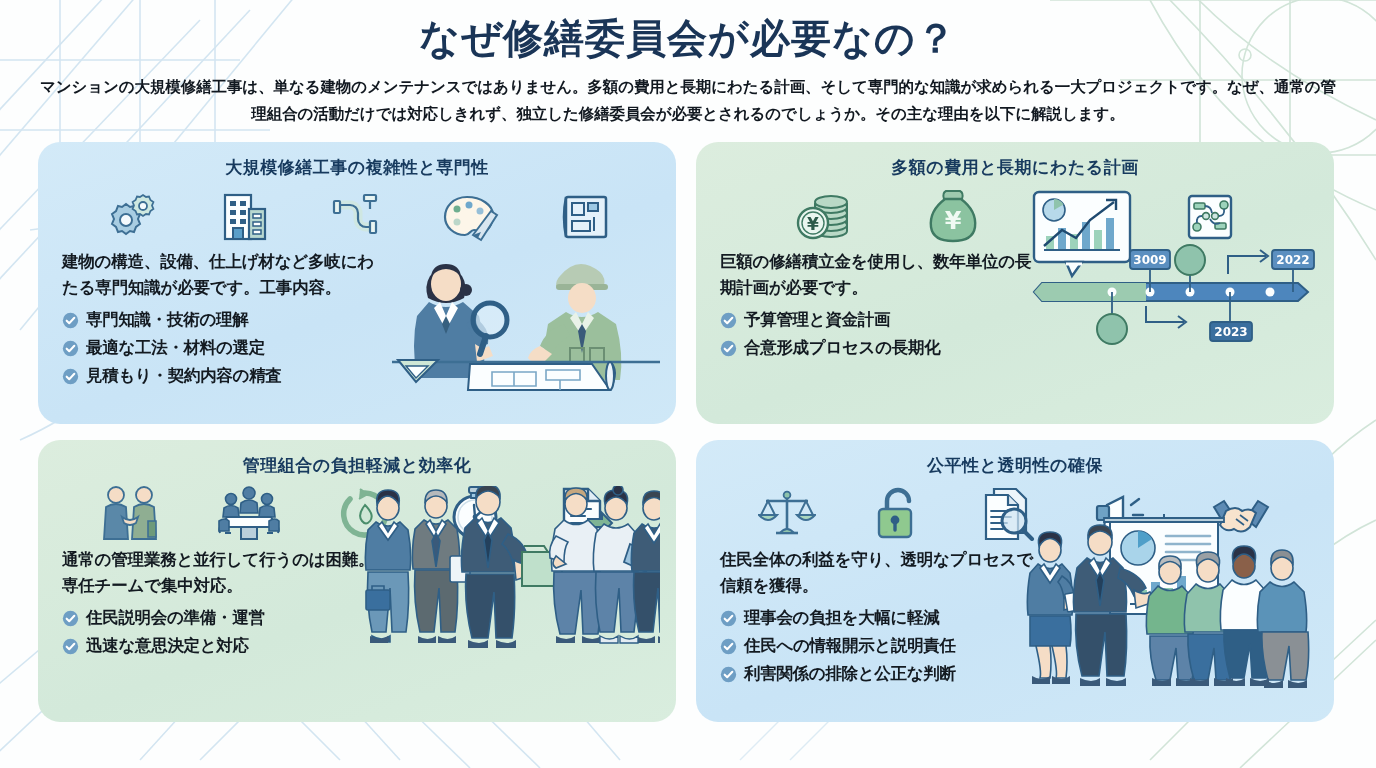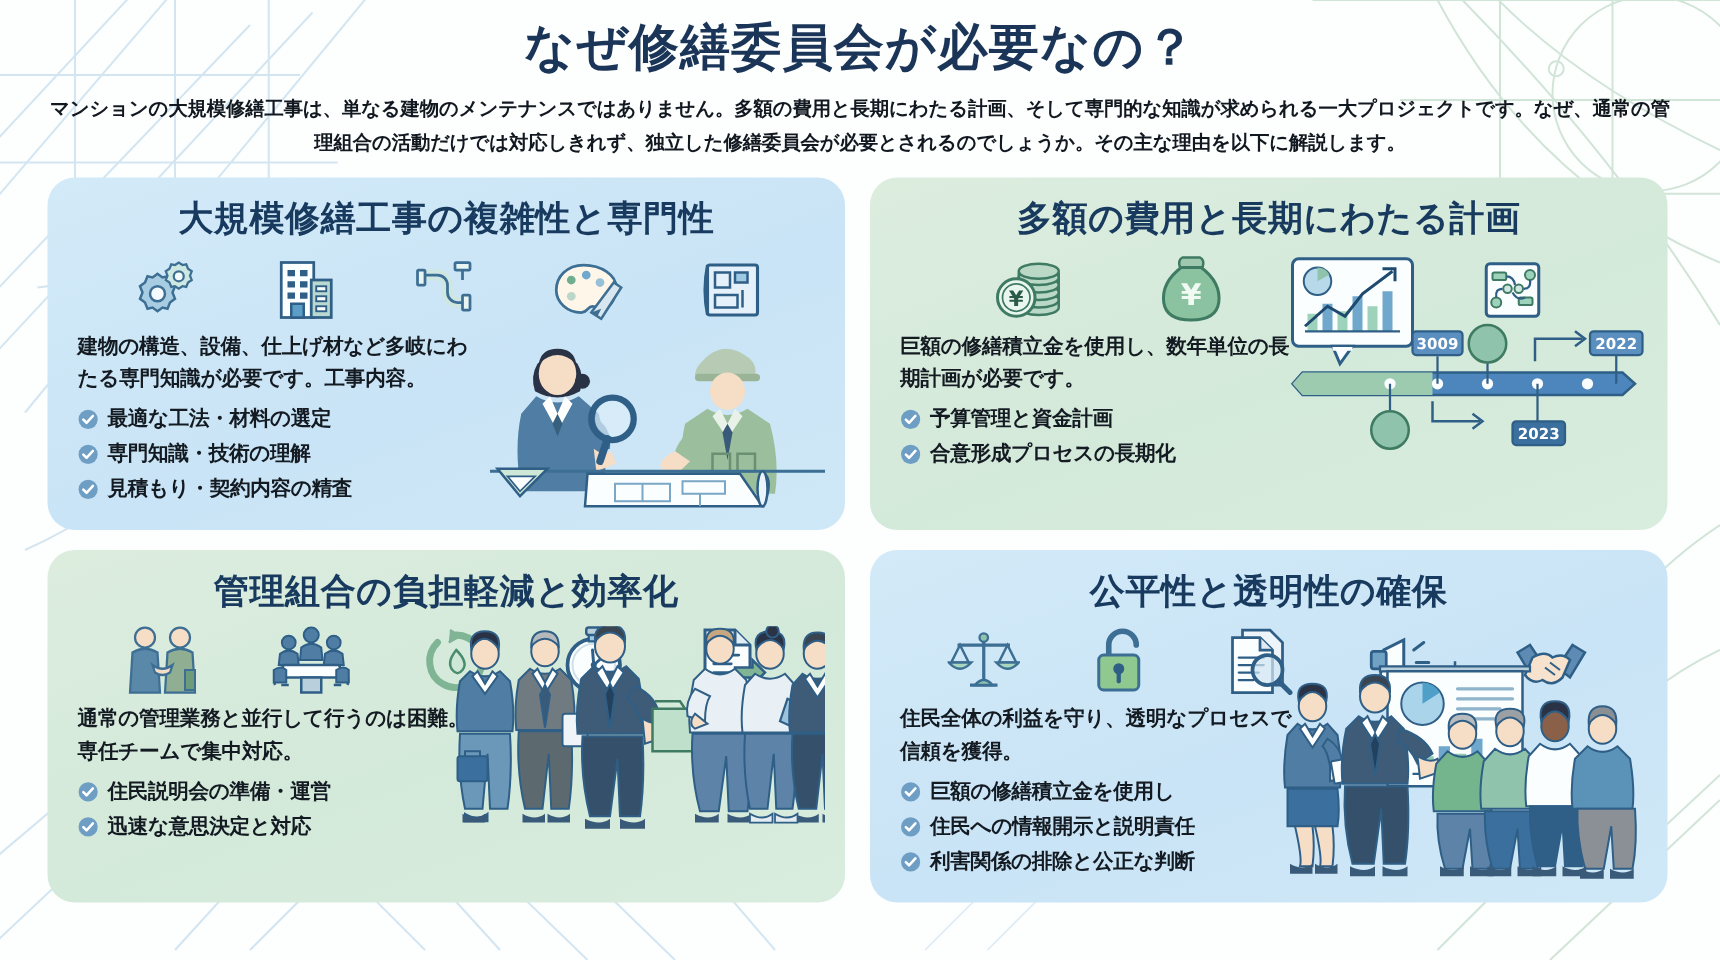--- a/index.html
+++ b/index.html
@@ -50,21 +50,21 @@
     position:relative;
     overflow:hidden;
     padding:8px 16px 10px;
   }
   .card.blue  { background:linear-gradient(160deg,#d3eaf8 0%,#c9e4f6 55%,#cfe8f7 100%); }
   .card.green { background:linear-gradient(160deg,#dcedde 0%,#d3e9da 55%,#d9edde 100%); }
 
   .card-title {
     text-align:center;
     color:#173a5e;
-    font-size:28px;
+    font-size:17px;
     font-weight:bold;
     letter-spacing:.5px;
     margin:6px 0 2px;
   }
 
   .icon-row {
     display:flex;
     justify-content:space-around;
     align-items:flex-end;
     height:64px;
@@ -228,28 +228,28 @@
 
       <div class="card-body">
         <div class="card-left">
           <p class="desc">建物の構造、設備、仕上げ材など多岐にわたる専門知識が必要です。工事内容。</p>
           <ul class="bullets">
             <li>
               <svg class="chk" viewBox="0 0 20 20">
                   <circle cx="10" cy="10" r="9" fill="#6e9ec4"></circle>
                   <path d="M5.5 10.2 l3 3 6-6.4" fill="none" stroke="#fff" stroke-width="2.4" stroke-linecap="round" stroke-linejoin="round"></path>
                 </svg>
+              <span>専門知識・技術の理解</span>
+            </li>
+            <li>
+              <svg class="chk" viewBox="0 0 20 20">
+                  <circle cx="10" cy="10" r="9" fill="#6e9ec4"></circle>
+                  <path d="M5.5 10.2 l3 3 6-6.4" fill="none" stroke="#fff" stroke-width="2.4" stroke-linecap="round" stroke-linejoin="round"></path>
+                </svg>
               <span>最適な工法・材料の選定</span>
-            </li>
-            <li>
-              <svg class="chk" viewBox="0 0 20 20">
-                  <circle cx="10" cy="10" r="9" fill="#6e9ec4"></circle>
-                  <path d="M5.5 10.2 l3 3 6-6.4" fill="none" stroke="#fff" stroke-width="2.4" stroke-linecap="round" stroke-linejoin="round"></path>
-                </svg>
-              <span>専門知識・技術の理解</span>
             </li>
             <li>
               <svg class="chk" viewBox="0 0 20 20">
                   <circle cx="10" cy="10" r="9" fill="#6e9ec4"></circle>
                   <path d="M5.5 10.2 l3 3 6-6.4" fill="none" stroke="#fff" stroke-width="2.4" stroke-linecap="round" stroke-linejoin="round"></path>
                 </svg>
               <span>見積もり・契約内容の精査</span>
             </li>
           </ul>
         </div>
@@ -653,21 +653,21 @@
 
       <div class="card-body">
         <div class="card-left">
           <p class="desc">住民全体の利益を守り、透明なプロセスで信頼を獲得。</p>
           <ul class="bullets">
             <li>
               <svg class="chk" viewBox="0 0 20 20">
                   <circle cx="10" cy="10" r="9" fill="#6e9ec4"></circle>
                   <path d="M5.5 10.2 l3 3 6-6.4" fill="none" stroke="#fff" stroke-width="2.4" stroke-linecap="round" stroke-linejoin="round"></path>
                 </svg>
-              <span>巨額の修繕積立金を使用し</span>
+              <span>理事会の負担を大幅に軽減</span>
             </li>
             <li>
               <svg class="chk" viewBox="0 0 20 20">
                   <circle cx="10" cy="10" r="9" fill="#6e9ec4"></circle>
                   <path d="M5.5 10.2 l3 3 6-6.4" fill="none" stroke="#fff" stroke-width="2.4" stroke-linecap="round" stroke-linejoin="round"></path>
                 </svg>
               <span>住民への情報開示と説明責任</span>
             </li>
             <li>
               <svg class="chk" viewBox="0 0 20 20">

